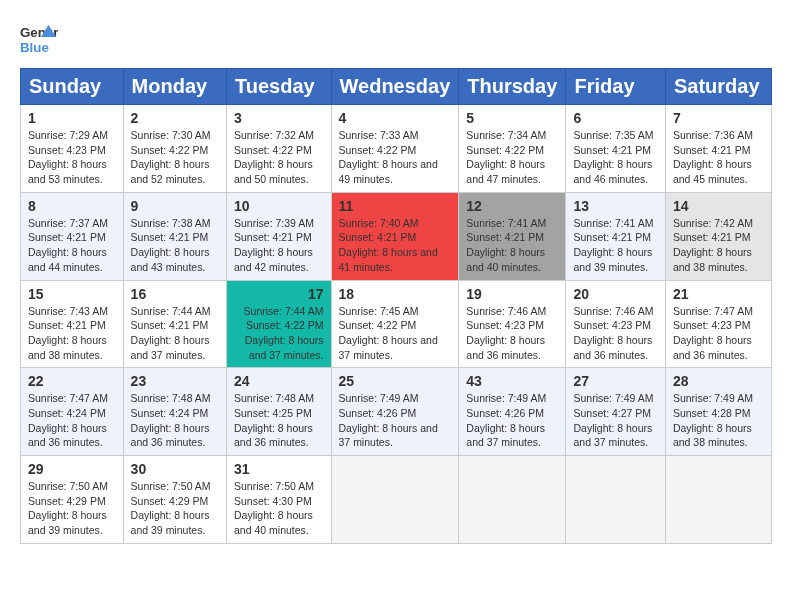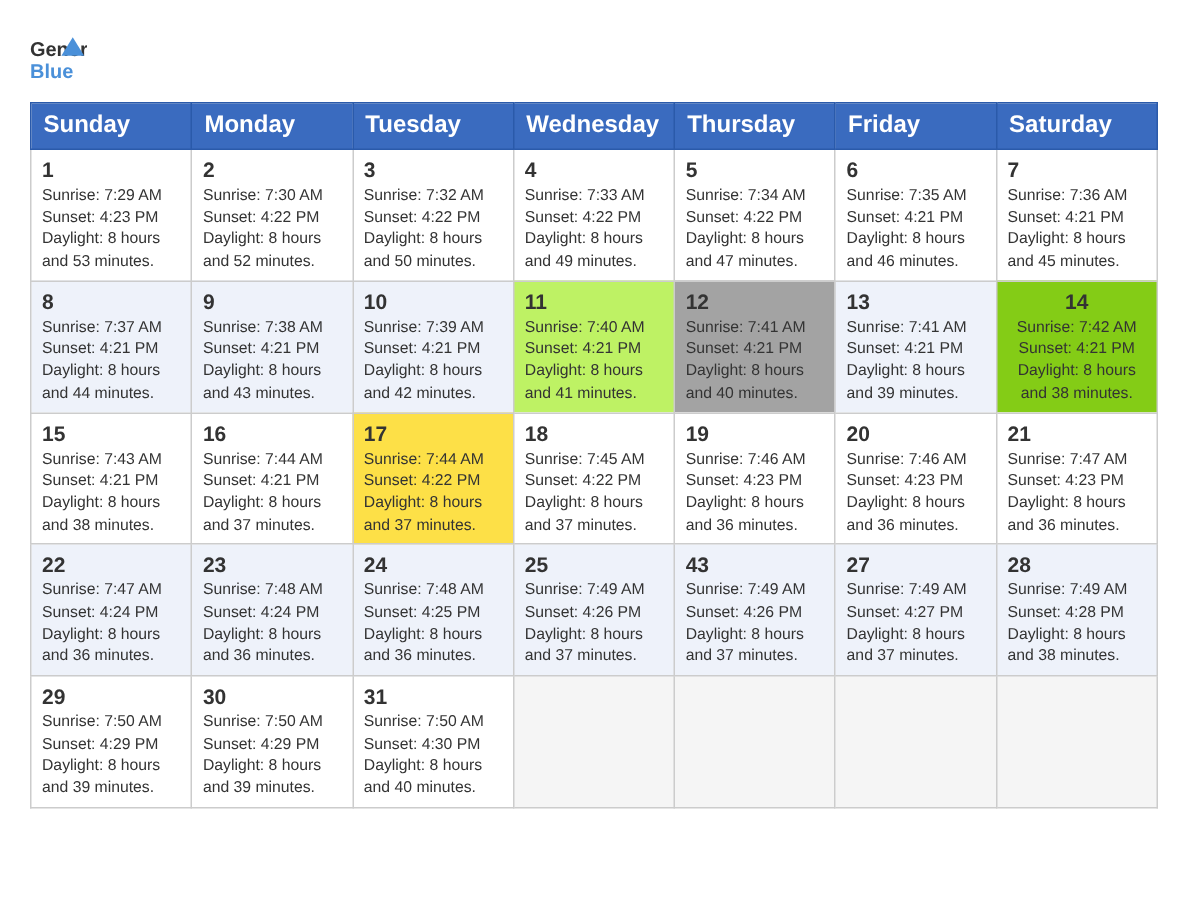--- a/index.html
+++ b/index.html
@@ -30,21 +30,21 @@
     }
     .calendar {
       width: 100%;
       border-collapse: collapse;
     }
     .calendar th {
       background-color: #3a6bbf;
       color: #fff;
       text-align: left;
       padding: 6px 8px;
-      font-size: 16px;
+      font-size: 20px;
       font-weight: bold;
       border: 1px solid #2a5aaa;
     }
     .calendar td {
       vertical-align: top;
       padding: 5px 7px;
       border: 1px solid #ccc;
       font-size: 10.5px;
       color: #333;
       width: 14.28%;
@@ -144,47 +144,47 @@
           <div class="day-info">Sunrise: 7:37 AM<br>Sunset: 4:21 PM<br>Daylight: 8 hours and 44 minutes.</div>
         </td>
         <td style="background: rgb(238, 242, 250);">
           <span class="day-number">9</span>
           <div class="day-info">Sunrise: 7:38 AM<br>Sunset: 4:21 PM<br>Daylight: 8 hours and 43 minutes.</div>
         </td>
         <td style="background: rgb(238, 242, 250);">
           <span class="day-number">10</span>
           <div class="day-info">Sunrise: 7:39 AM<br>Sunset: 4:21 PM<br>Daylight: 8 hours and 42 minutes.</div>
         </td>
-        <td style="background: #bef264;">
+        <td style="background: #ef4444;">
           <span class="day-number">11</span>
           <div class="day-info">Sunrise: 7:40 AM<br>Sunset: 4:21 PM<br>Daylight: 8 hours and 41 minutes.</div>
         </td>
         <td style="background: #a3a3a3;">
           <span class="day-number">12</span>
           <div class="day-info">Sunrise: 7:41 AM<br>Sunset: 4:21 PM<br>Daylight: 8 hours and 40 minutes.</div>
         </td>
         <td style="background: rgb(238, 242, 250);">
           <span class="day-number">13</span>
           <div class="day-info">Sunrise: 7:41 AM<br>Sunset: 4:21 PM<br>Daylight: 8 hours and 39 minutes.</div>
         </td>
-        <td style="background: #84cc16; text-align: center;">
+        <td style="background: #e5e5e5;">
           <span class="day-number">14</span>
           <div class="day-info">Sunrise: 7:42 AM<br>Sunset: 4:21 PM<br>Daylight: 8 hours and 38 minutes.</div>
         </td>
       </tr>
       <tr>
         <td style="background: rgb(255, 255, 255);">
           <span class="day-number">15</span>
           <div class="day-info">Sunrise: 7:43 AM<br>Sunset: 4:21 PM<br>Daylight: 8 hours and 38 minutes.</div>
         </td>
         <td style="background: rgb(255, 255, 255);">
           <span class="day-number">16</span>
           <div class="day-info">Sunrise: 7:44 AM<br>Sunset: 4:21 PM<br>Daylight: 8 hours and 37 minutes.</div>
         </td>
-        <td style="background: #fde047;">
+        <td style="background: #14b8a6; text-align: right;">
           <span class="day-number">17</span>
           <div class="day-info">Sunrise: 7:44 AM<br>Sunset: 4:22 PM<br>Daylight: 8 hours and 37 minutes.</div>
         </td>
         <td style="background: rgb(255, 255, 255);">
           <span class="day-number">18</span>
           <div class="day-info">Sunrise: 7:45 AM<br>Sunset: 4:22 PM<br>Daylight: 8 hours and 37 minutes.</div>
         </td>
         <td style="background: rgb(255, 255, 255);">
           <span class="day-number">19</span>
           <div class="day-info">Sunrise: 7:46 AM<br>Sunset: 4:23 PM<br>Daylight: 8 hours and 36 minutes.</div>

